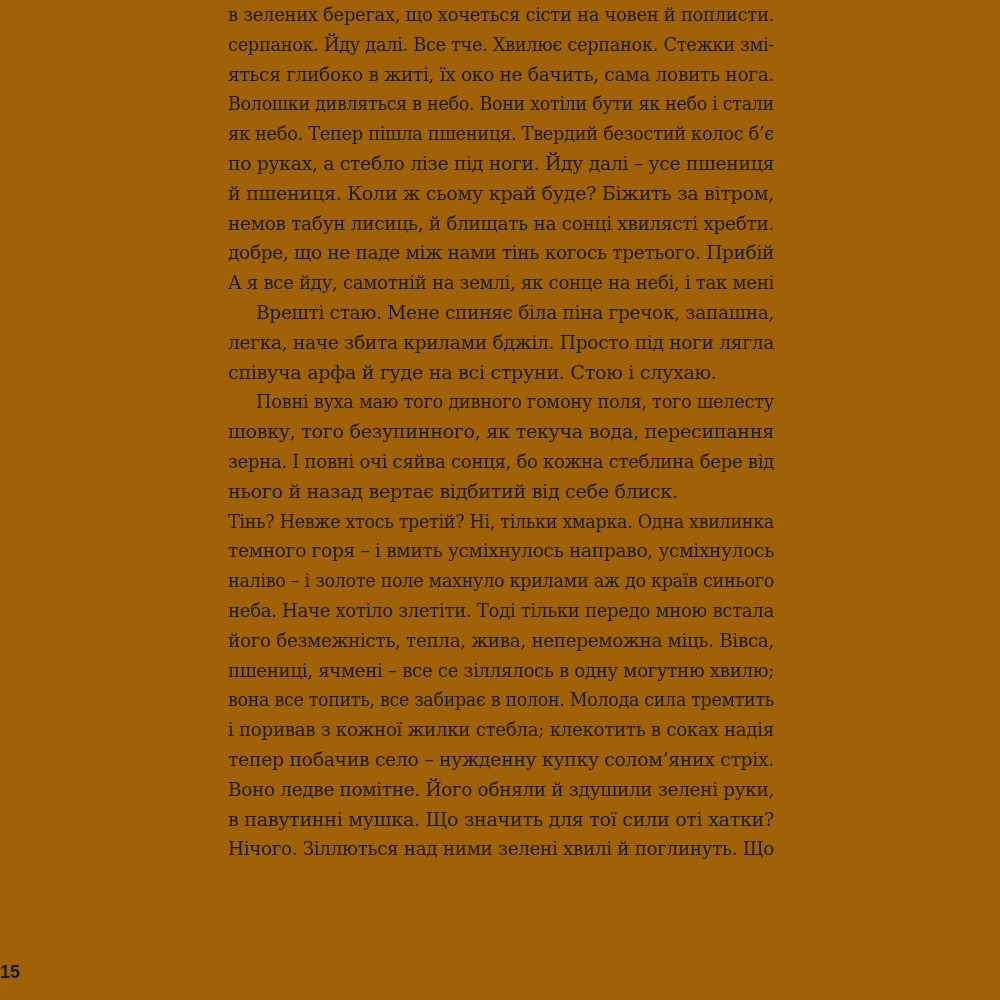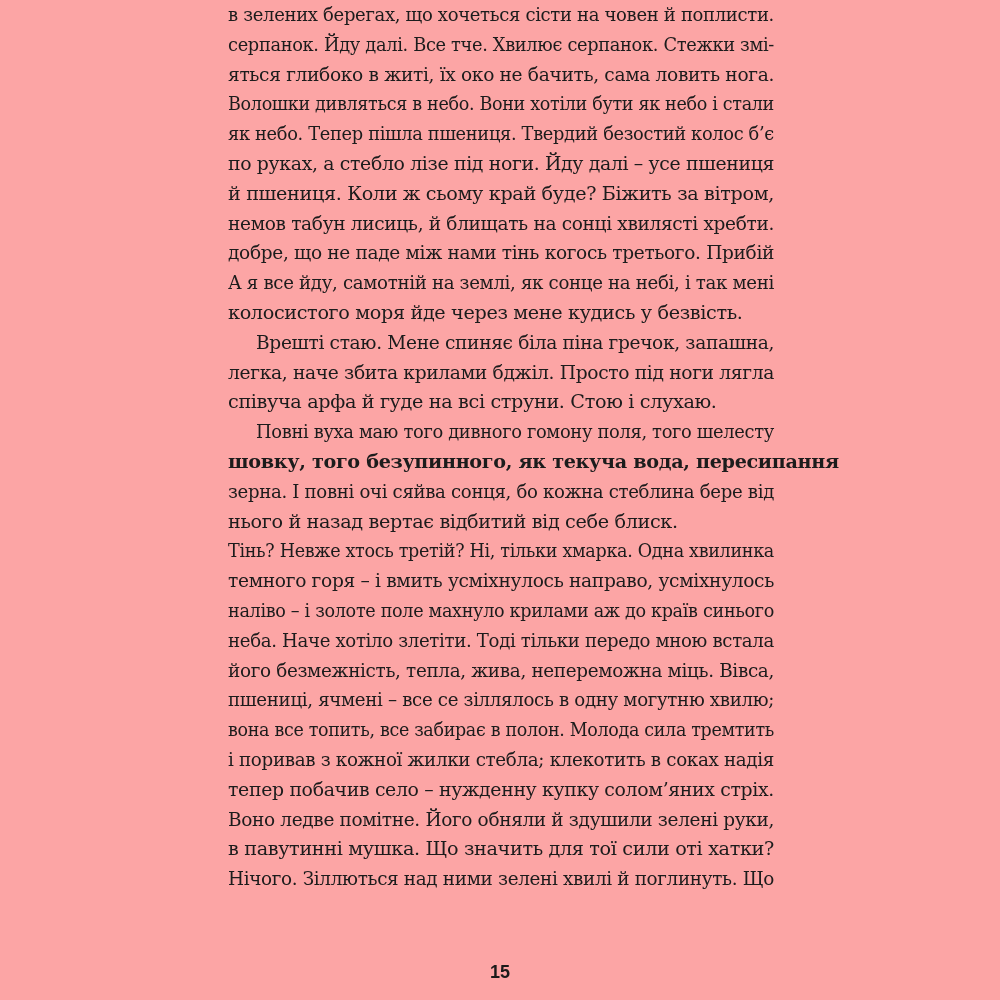--- a/index.html
+++ b/index.html
@@ -10,21 +10,21 @@
     body {
       width: 1000px;
       height: 1000px;
       position: relative;
       overflow: hidden;
     }
     .page {
       position: absolute;
       left: 0; top: 0;
       width: 1000px; height: 1000px;
-      background: #fca5a5;
+      background: #a16207;
     }
     .text-block {
       position: absolute;
       left: 228px;
       top: 0px;
       width: 546px;
       font-family: "DejaVu Serif", "Liberation Serif", serif;
       font-size: 19.2px;
       line-height: 29.8px;
       color: #1c1c1c;
@@ -41,21 +41,20 @@
       text-align-last: left;
     }
     .line.indent {
       padding-left: 28px;
     }
     .page-number {
       position: absolute;
       left: 0;
       width: 1000px;
       top: 962px;
-      text-align: center;
       font-family: "Liberation Sans", "DejaVu Sans", sans-serif;
       font-weight: bold;
       font-size: 18px;
       color: #1a1a1a;
       padding-left: -6px;
     }
   </style>
 </head>
 <body>
 
@@ -65,30 +64,29 @@
         <span class="line"><span style="white-space: nowrap; display: inline-block; transform: scaleX(0.938497); transform-origin: left center;">в зелених берегах, що хочеться сісти на човен й поплисти.</span></span>
         <span class="line"><span style="white-space: nowrap; display: inline-block; transform: scaleX(0.926381); transform-origin: left center;">серпанок. Йду далі. Все тче. Хвилює серпанок. Стежки змі-</span></span>
         <span class="line"><span style="white-space: nowrap; display: inline-block; transform: scaleX(0.96889); transform-origin: left center;">яться глибоко в житі, їх око не бачить, сама ловить нога.</span></span>
         <span class="line"><span style="white-space: nowrap; display: inline-block; transform: scaleX(0.914094); transform-origin: left center;">Волошки дивляться в небо. Вони хотіли бути як небо і стали</span></span>
         <span class="line"><span style="white-space: nowrap; display: inline-block; transform: scaleX(0.927561); transform-origin: left center;">як небо. Тепер пішла пшениця. Твердий безостий колос б’є</span></span>
         <span class="line"><span style="white-space: nowrap; display: inline-block; transform: scaleX(0.982401); transform-origin: left center;">по руках, а стебло лізе під ноги. Йду далі – усе пшениця</span></span>
         <span class="line"><span style="white-space: nowrap; display: inline-block; transform: scaleX(0.999199); transform-origin: left center;">й пшениця. Коли ж сьому край буде? Біжить за вітром,</span></span>
         <span class="line"><span style="white-space: nowrap; display: inline-block; transform: scaleX(0.965998); transform-origin: left center;">немов табун лисиць, й блищать на сонці хвилясті хребти.</span></span>
         <span class="line"><span style="white-space: nowrap; display: inline-block; transform: scaleX(0.966265); transform-origin: left center;">добре, що не паде між нами тінь когось третього. Прибій</span></span>
         <span class="line"><span style="white-space: nowrap; display: inline-block; transform: scaleX(0.946864); transform-origin: left center;">А я все йду, самотній на землі, як сонце на небі, і так мені</span></span>
-        <span class="line last"><span style="white-space: nowrap; display: inline-block;">колосистого моря йде через мене кудись у безвість.</span></span>
       </div>
       <div class="paragraph">
         <span class="line indent"><span style="white-space: nowrap; display: inline-block; transform: scaleX(0.968818); transform-origin: left center;">Врешті стаю. Мене спиняє біла піна гречок, запашна,</span></span>
         <span class="line"><span style="white-space: nowrap; display: inline-block; transform: scaleX(0.972612); transform-origin: left center;">легка, наче збита крилами бджіл. Просто під ноги лягла</span></span>
         <span class="line last"><span style="white-space: nowrap; display: inline-block;">співуча арфа й гуде на всі струни. Стою і слухаю.</span></span>
       </div>
       <div class="paragraph">
         <span class="line indent"><span style="white-space: nowrap; display: inline-block; transform: scaleX(0.930217); transform-origin: left center;">Повні вуха маю того дивного гомону поля, того шелесту</span></span>
-        <span class="line"><span style="white-space: nowrap; display: inline-block; word-spacing: 0.130208px; font-weight: bold;">шовку, того безупинного, як текуча вода, пересипання</span></span>
+        <span class="line"><span style="white-space: nowrap; display: inline-block; word-spacing: 0.130208px;">шовку, того безупинного, як текуча вода, пересипання</span></span>
         <span class="line"><span style="white-space: nowrap; display: inline-block; transform: scaleX(0.944713); transform-origin: left center;">зерна. І повні очі сяйва сонця, бо кожна стеблина бере від</span></span>
         <span class="line last"><span style="white-space: nowrap; display: inline-block;">нього й назад вертає відбитий від себе блиск.</span></span>
       </div>
       <div class="paragraph">
         <span class="line"><span style="white-space: nowrap; display: inline-block; transform: scaleX(0.915148); transform-origin: left center;">Тінь? Невже хтось третій? Ні, тільки хмарка. Одна хвилинка</span></span>
         <span class="line"><span style="white-space: nowrap; display: inline-block; transform: scaleX(0.970424); transform-origin: left center;">темного горя – і вмить усміхнулось направо, усміхнулось</span></span>
         <span class="line"><span style="white-space: nowrap; display: inline-block; transform: scaleX(0.917045); transform-origin: left center;">наліво – і золоте поле махнуло крилами аж до країв синього</span></span>
         <span class="line"><span style="white-space: nowrap; display: inline-block; transform: scaleX(0.944228); transform-origin: left center;">неба. Наче хотіло злетіти. Тоді тільки передо мною встала</span></span>
         <span class="line"><span style="white-space: nowrap; display: inline-block; transform: scaleX(0.957475); transform-origin: left center;">його безмежність, тепла, жива, непереможна міць. Вівса,</span></span>
         <span class="line"><span style="white-space: nowrap; display: inline-block; transform: scaleX(0.947942); transform-origin: left center;">пшениці, ячмені – все се зіллялось в одну могутню хвилю;</span></span>

